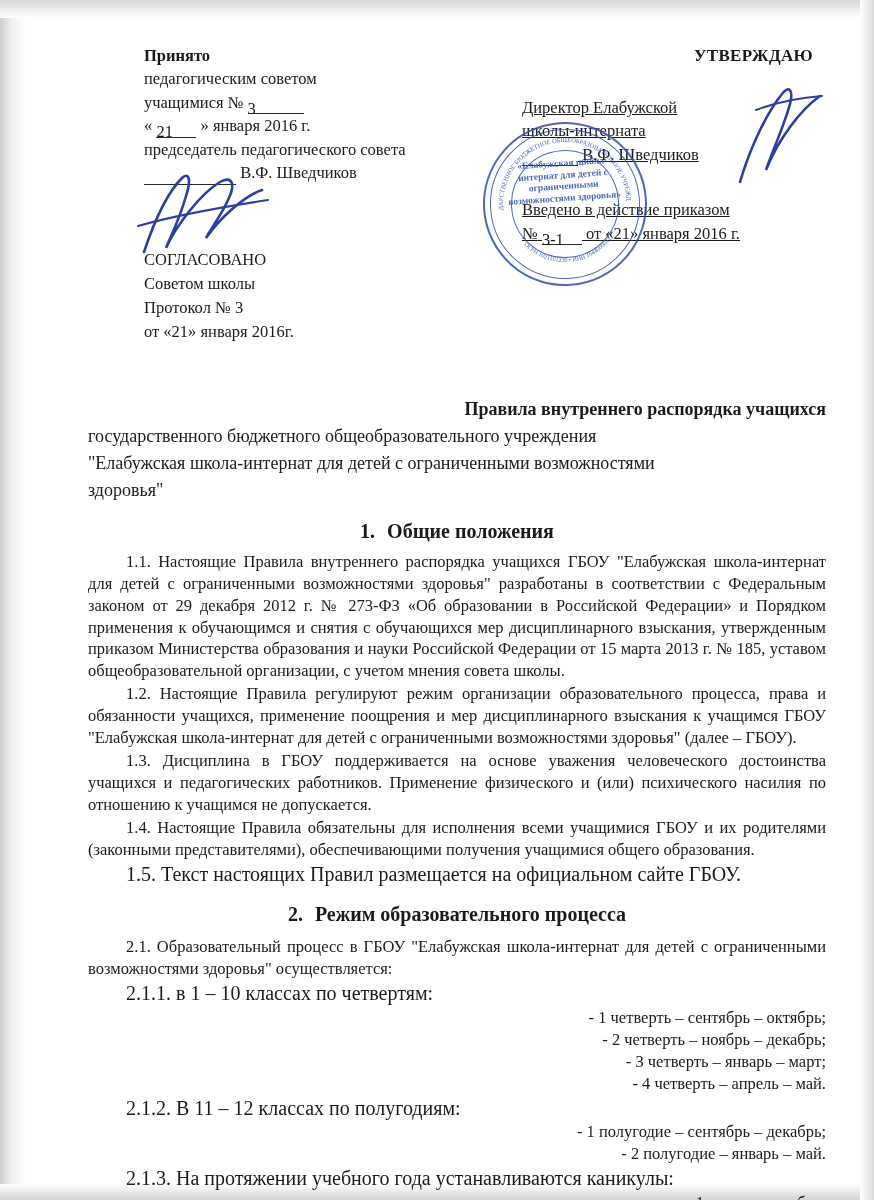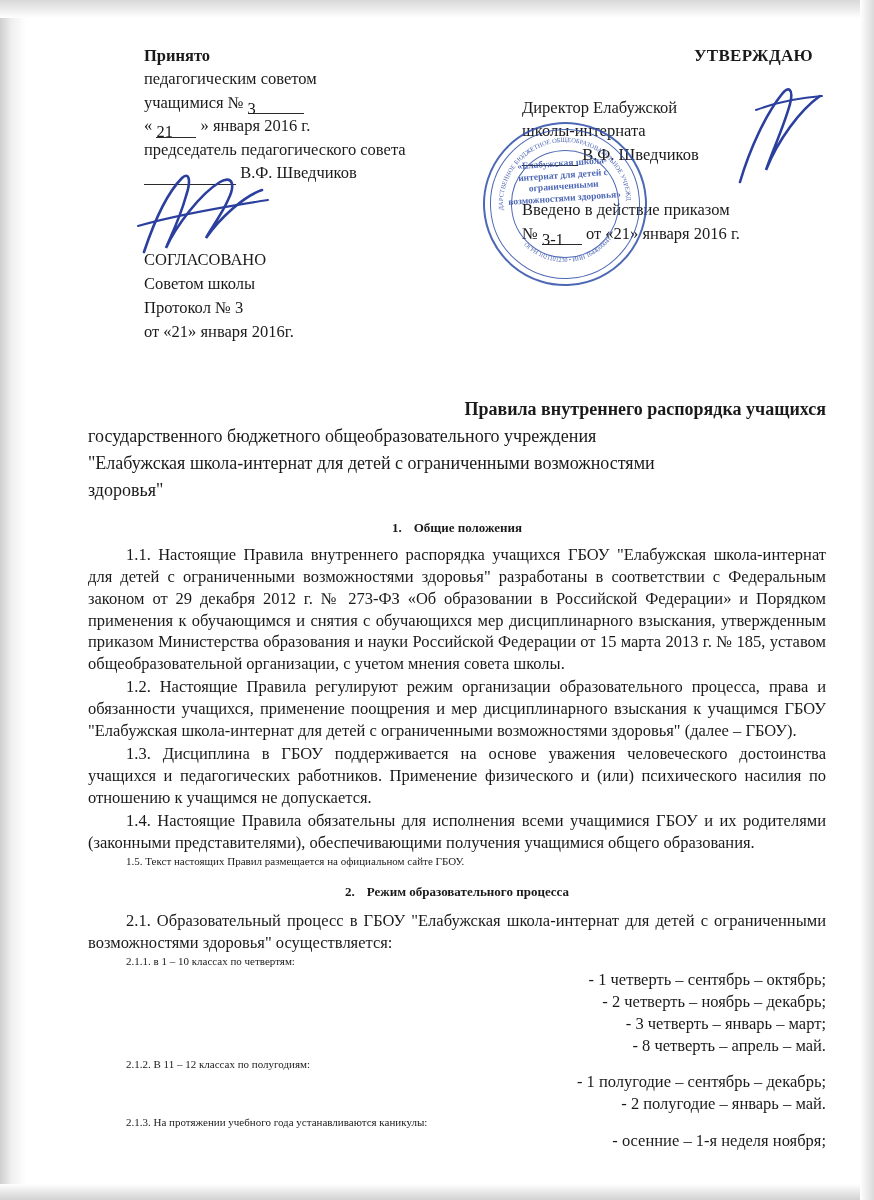--- a/index.html
+++ b/index.html
@@ -63,20 +63,21 @@
     font-size: 16.5px;
     line-height: 1.42;
   }
   .approval-right {
     position: absolute;
     left: 418px;
     top: 0;
     width: 310px;
     font-size: 16.5px;
     line-height: 1.42;
+    text-decoration: underline;
   }
   .bold { font-weight: bold; }
   .line-blank {
     display: inline-block;
     border-bottom: 1px solid #2b2b2b;
     min-width: 56px;
     height: 1em;
     vertical-align: bottom;
   }
   .line-blank.wide { min-width: 92px; }
@@ -112,36 +113,36 @@
   .doc-subtitle {
     font-size: 18px;
     line-height: 1.5;
   }
 
   
   .section-heading {
     margin-top: 16px;
     text-align: center;
     font-weight: bold;
-    font-size: 13px;
+    font-size: 20px;
   }
   .section-heading .num { margin-right: 12px; }
   p.para {
     margin: 0;
     text-indent: 38px;
     text-align: justify;
     font-size: 16.5px;
     line-height: 1.33;
   }
   p.para + p.para { margin-top: 1px; }
   p.item {
     margin: 0;
     text-indent: 38px;
     text-align: left;
-    font-size: 11px;
+    font-size: 20px;
     line-height: 1.33;
   }
   p.dash {
     margin: 0;
     text-indent: 38px;
     text-align: right;
     font-size: 16.5px;
     line-height: 1.33;
   }
   .body-block { margin-top: 8px; }
@@ -298,21 +299,21 @@
 
     <div class="section-heading">
       <span class="num">2.</span><span>Режим образовательного процесса</span>
     </div>
     <div class="body-block-2">
       <p class="para">2.1. Образовательный процесс в ГБОУ "Елабужская школа-интернат для детей  с ограниченными возможностями здоровья" осуществляется:</p>
       <p class="item">2.1.1. в 1 – 10 классах по четвертям:</p>
       <p class="dash">- 1 четверть – сентябрь – октябрь;</p>
       <p class="dash">- 2 четверть – ноябрь – декабрь;</p>
       <p class="dash">- 3 четверть – январь – март;</p>
-      <p class="dash">- 8 четверть – апрель – май.</p>
+      <p class="dash">- 4 четверть – апрель – май.</p>
       <p class="item">2.1.2. В 11 – 12 классах по полугодиям:</p>
       <p class="dash">- 1 полугодие – сентябрь – декабрь;</p>
       <p class="dash">- 2 полугодие – январь – май.</p>
       <p class="item">2.1.3. На протяжении учебного года устанавливаются каникулы:</p>
       <p class="dash">- осенние – 1-я неделя ноября;</p>
     </div>
 
   </div>
 </div>
 

